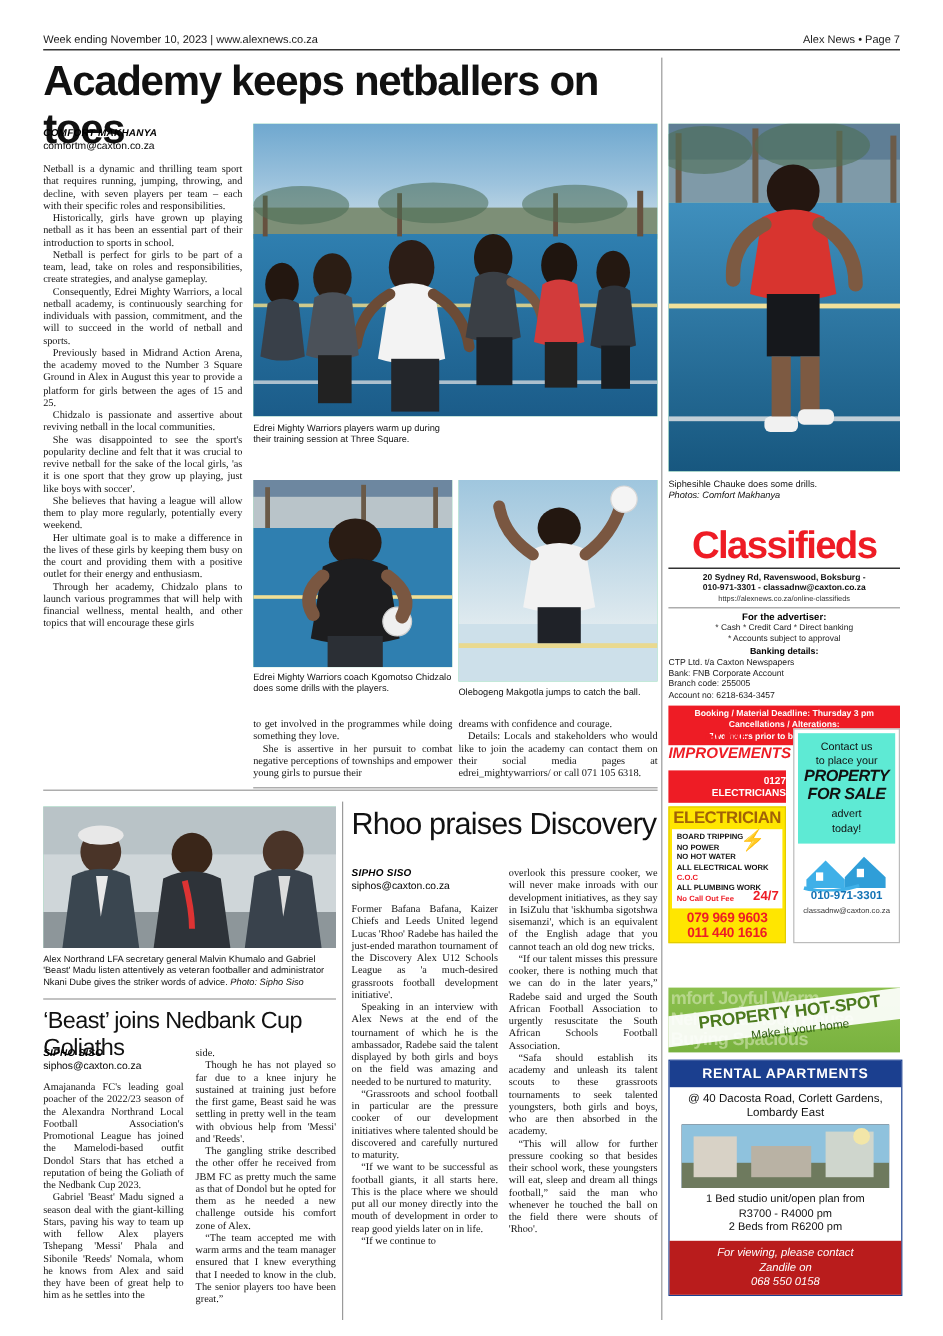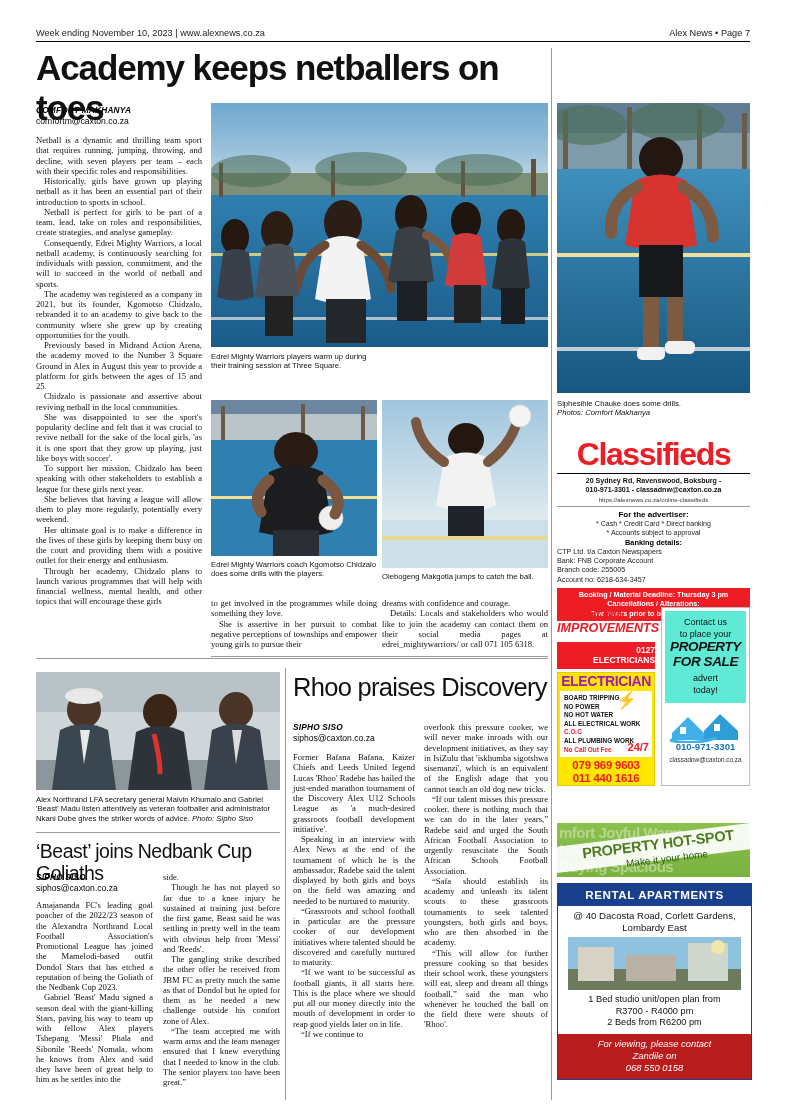--- a/index.html
+++ b/index.html
@@ -112,21 +112,21 @@
   .hi-wrap { position:absolute; left:557px; top:607px; width:198px; display:flex; gap:6px; }
   .hi-left { width:98px; }
   .hi-right { width:89px; border:1px solid #bbb; background:#fff; padding:3px 3px 4px; box-sizing:border-box;}
   .hi-title { font-family:"Liberation Sans", sans-serif; font-weight:bold; font-style:italic;
               font-size:12.6px; line-height:14px; text-align:center; color:#ee1c25; }
   .el-band { background:#ee1c25; color:#fff; font-family:"Liberation Sans", sans-serif;
              font-weight:bold; font-size:8.4px; line-height:10px; text-align:right;
              padding:3px 0 4px; margin-top:7px; }
   .el-ad { background:#ffe600; margin-top:3px; border:1px solid #e2cc00; }
   .el-ad-t { font-family:"Liberation Sans", sans-serif; font-weight:bold; font-size:14px;
-             color:#a21caf; text-align:center; letter-spacing:-.4px; line-height:16px; }
+             color:#a16207; text-align:center; letter-spacing:-.4px; line-height:16px; }
   .el-ad-in { background:#fff; margin:2px; padding:3px 4px; position:relative; }
   .el-li { font-family:"Liberation Sans", sans-serif; font-weight:bold; font-size:6.4px;
            line-height:8.6px; color:#111; }
   .el-li.red { color:#ee1c25; }
   .el-247 { position:absolute; right:3px; bottom:4px; font-family:"Liberation Sans", sans-serif;
             font-weight:bold; font-size:11px; color:#ee1c25; }
   .el-bolt { position:absolute; right:14px; top:1px; color:#ee1c25; font-size:17px; line-height:17px;}
   .el-ph { font-family:"Liberation Sans", sans-serif; font-weight:bold; font-size:11.4px;
            color:#ee1c25; text-align:center; line-height:13px; letter-spacing:-.2px;}
 
@@ -186,25 +186,23 @@
   <div class="headline-main">Academy keeps netballers on toes</div>
 
   <div class="col-a">
     <div class="byline">COMFORT MAKHANYA</div>
     <div class="byline-mail">comfortm@caxton.co.za</div>
     <div class="bodycol">
       <p class="first">Netball is a dynamic and thrilling team sport that requires running, jumping, throwing, and decline, with seven players per team – each with their specific roles and responsibilities.</p>
       <p>Historically, girls have grown up playing netball as it has been an essential part of their introduction to sports in school.</p>
       <p>Netball is perfect for girls to be part of a team, lead, take on roles and responsibilities, create strategies, and analyse gameplay.</p>
       <p>Consequently, Edrei Mighty Warriors, a local netball academy, is continuously searching for individuals with passion, commitment, and the will to succeed in the world of netball and sports.</p>
-      <p>The academy was registered as a company in 2021, but its founder, Kgomotso Chidzalo, rebranded it to an academy to give back to the community where she grew up by creating opportunities for the youth.</p>
       <p>Previously based in Midrand Action Arena, the academy moved to the Number 3 Square Ground in Alex in August this year to provide a platform for girls between the ages of 15 and 25.</p>
       <p>Chidzalo is passionate and assertive about reviving netball in the local communities.</p>
       <p>She was disappointed to see the sport's popularity decline and felt that it was crucial to revive netball for the sake of the local girls, 'as it is one sport that they grow up playing, just like boys with soccer'.</p>
-      <p>To support her mission, Chidzalo has been speaking with other stakeholders to establish a league for these girls next year.</p>
       <p>She believes that having a league will allow them to play more regularly, potentially every weekend.</p>
       <p>Her ultimate goal is to make a difference in the lives of these girls by keeping them busy on the court and providing them with a positive outlet for their energy and enthusiasm.</p>
       <p>Through her academy, Chidzalo plans to launch various programmes that will help with financial wellness, mental health, and other topics that will encourage these girls</p>
     </div>
   </div>
 
   <div class="photo ph-warmup">
     <svg width="337" height="244" viewBox="0 0 337 244" preserveAspectRatio="none">
       <defs>
         <linearGradient id="sky1" x1="0" y1="0" x2="0" y2="1">

